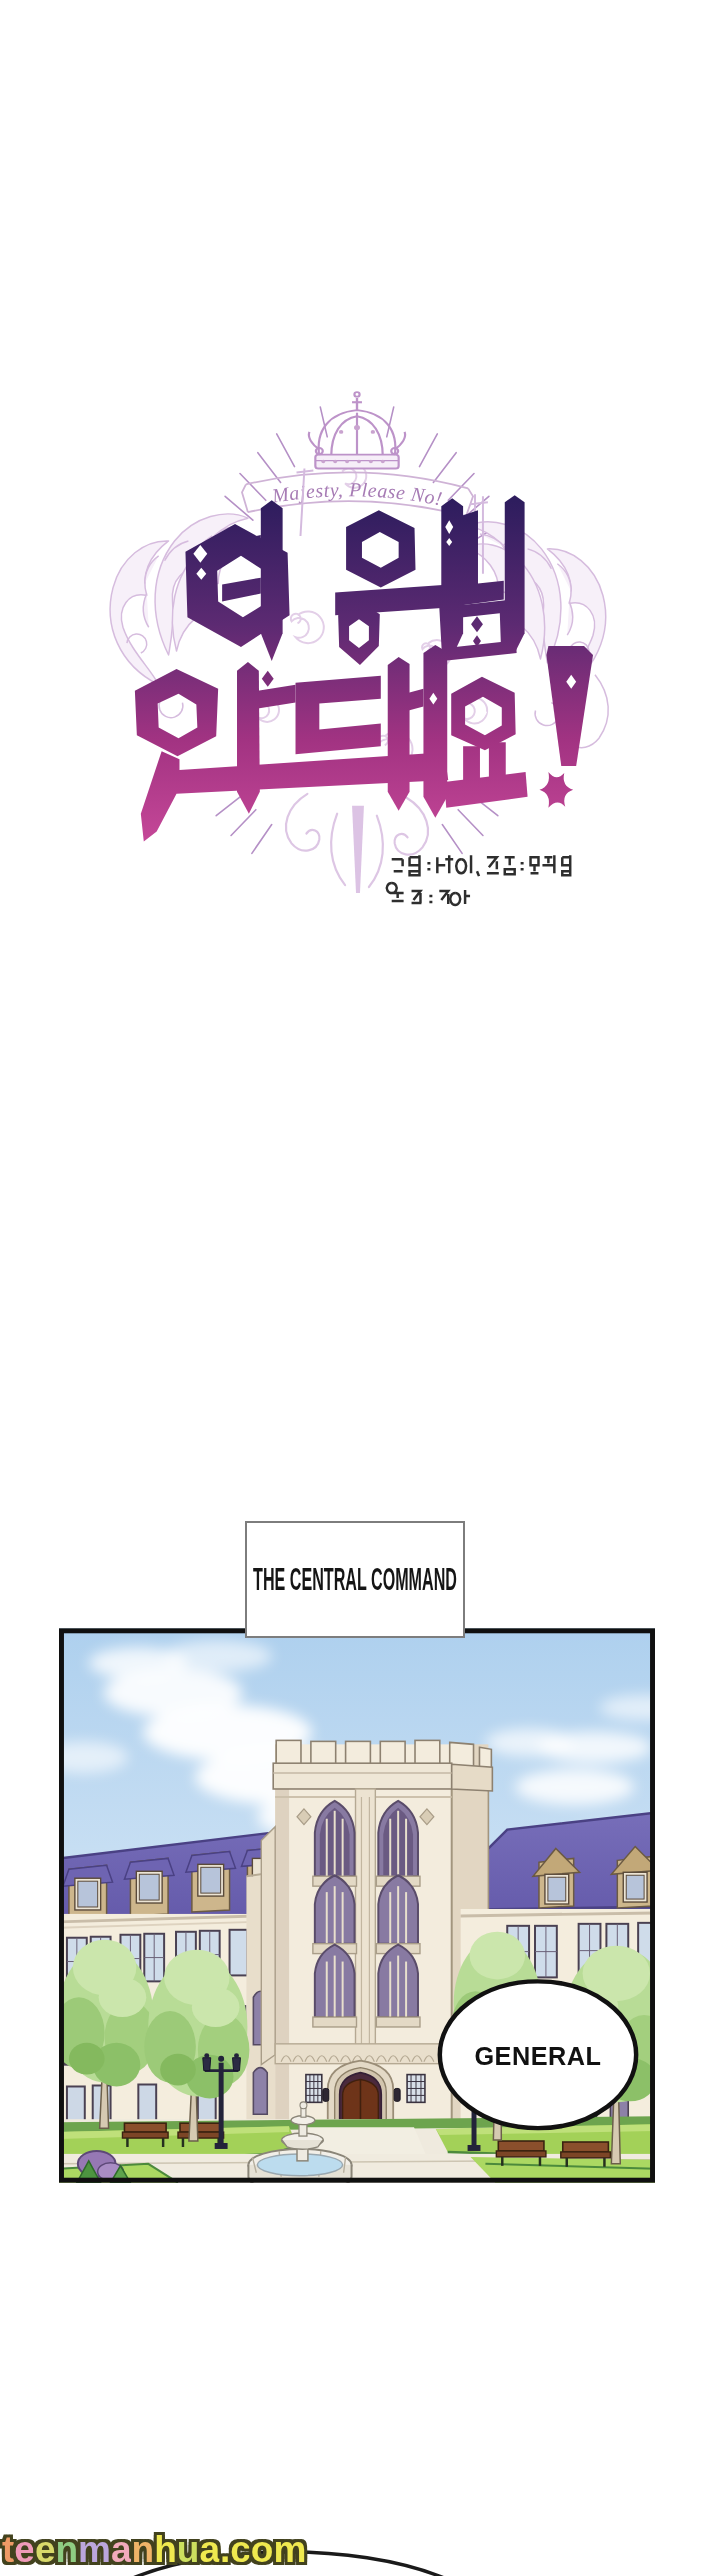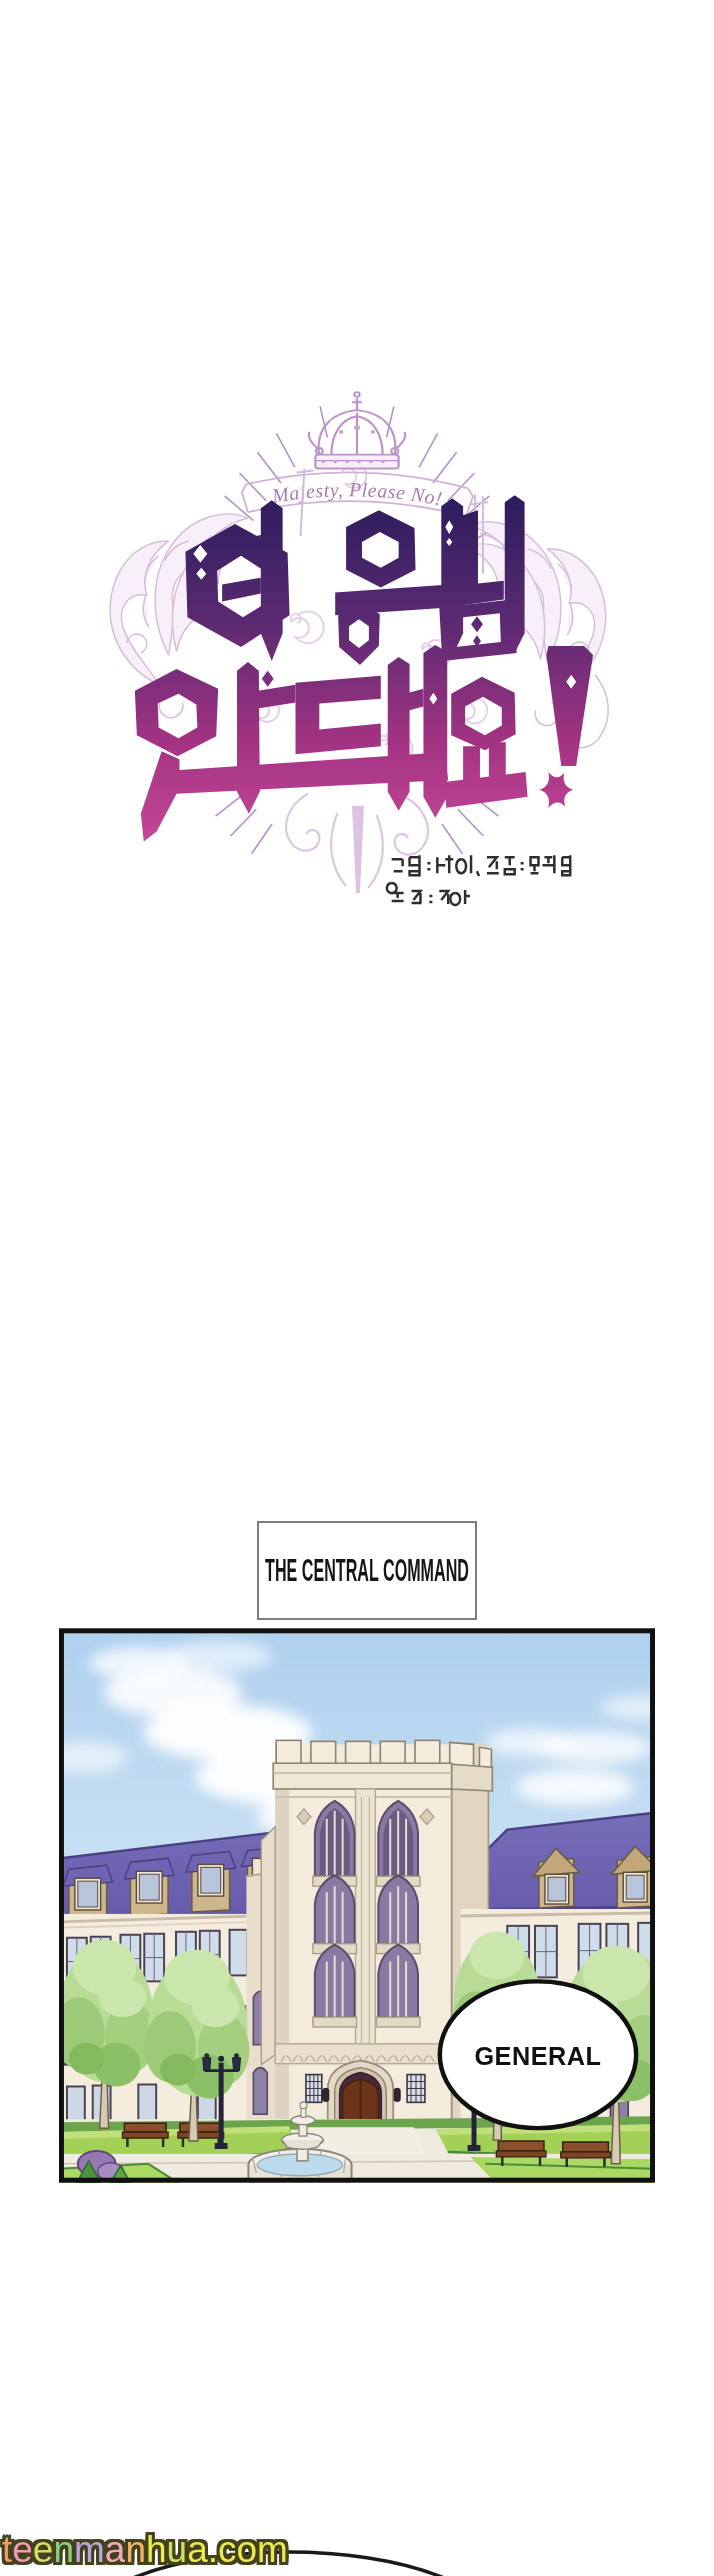--- a/index.html
+++ b/index.html
@@ -202,21 +202,21 @@
 
   <g stroke="#2e2e2e" stroke-width="2.5" fill="none" transform="translate(1,10)">
     <path d="M394,892 a5,5 0 1 0 0.1,0 M394,902 h12 M400,902 v5 M394,910 h12" transform="translate(0,-12)"></path>
     <path d="M414,888 h9 l-7,9 M423,890 v10 M414,900 h10"></path>
     <path d="M432,893 h3 M432,899 h3"></path>
     <path d="M442,888 h9 l-7,9 M451,891 v10"></path>
     <path d="M458,890 a5,6 0 1 0 0.1,0 M468,887 v14 M468,893 h5"></path>
   </g>
 </svg>
 
-<div class="abs" style="left:257px;top:1521px;width:220px;height:99px;background:#fff;border:2px solid #7d7d7d;box-sizing:border-box;z-index:5;display:flex;align-items:center;justify-content:center;">
+<div class="abs" style="left:245px;top:1521px;width:220px;height:117px;background:#fff;border:2px solid #7d7d7d;box-sizing:border-box;z-index:5;display:flex;align-items:center;justify-content:center;">
 
   <div style="font-weight:bold;font-size:31px;color:#151515;transform:scaleX(0.52);white-space:nowrap;">THE CENTRAL COMMAND</div>
 </div>
 
 <svg class="abs" style="left:59px;top:1628px;" width="596" height="555" viewBox="0 0 601 559">
   <defs>
     <linearGradient id="skyg" gradientUnits="userSpaceOnUse" x1="0" y1="0" x2="0" y2="400">
       <stop offset="0" stop-color="#aed0ee"></stop>
       <stop offset="0.55" stop-color="#c6def3"></stop>
       <stop offset="1" stop-color="#dcebf7"></stop>
@@ -641,21 +641,21 @@
     <circle cx="246.5" cy="481" r="3.5" fill="#eeebe2" stroke="#8a8578" stroke-width="1.1"></circle>
   </g>
 
   <ellipse cx="483" cy="430" rx="99" ry="74" fill="#ffffff" stroke="#111111" stroke-width="4.5"></ellipse>
 
   <text x="483" y="440" text-anchor="middle" font-family="Liberation Sans, sans-serif" font-size="25.5" letter-spacing="0.5" font-weight="bold" fill="#111111">GENERAL</text>
 
   <rect x="2.5" y="2.5" width="596" height="554" fill="none" stroke="#101010" stroke-width="5"></rect>
 </svg>
 
-<div class="abs" style="left:2px;top:2529px;font-weight:normal;font-size:37px;letter-spacing:0px;z-index:6;
+<div class="abs" style="left:2px;top:2529px;font-weight:bold;font-size:37px;letter-spacing:0px;z-index:6;
      text-shadow:-3px -3px 0 #42421e,3px -3px 0 #42421e,-3px 3px 0 #42421e,3px 3px 0 #42421e,-3px 0 0 #42421e,3px 0 0 #42421e,0 -3px 0 #42421e,0 3px 0 #42421e,-2px -2px 0 #42421e,2px -2px 0 #42421e,-2px 2px 0 #42421e,2px 2px 0 #42421e;">
   <span style="color:#ef9a66">t</span><span style="color:#f09ab8">e</span><span style="color:#d8d96a">e</span><span style="color:#8fcc82">n</span><span style="color:#bba6dc">m</span><span style="color:#f2aabc">a</span><span style="color:#f0b468">n</span><span style="color:#efe94f">h</span><span style="color:#cde05e">u</span><span style="color:#efe94f">a</span><span style="color:#efe94f">.</span><span style="color:#efe94f">c</span><span style="color:#efe94f">o</span><span style="color:#efe94f">m</span>
 </div>
 
 <svg class="abs" style="left:0;top:2520px;" width="714" height="56" viewBox="0 2540 720 56">
   <ellipse cx="291" cy="2655" rx="215" ry="83" fill="#ffffff" stroke="#1a1a1a" stroke-width="3.5"></ellipse>
 </svg>
 
 </div>
 

